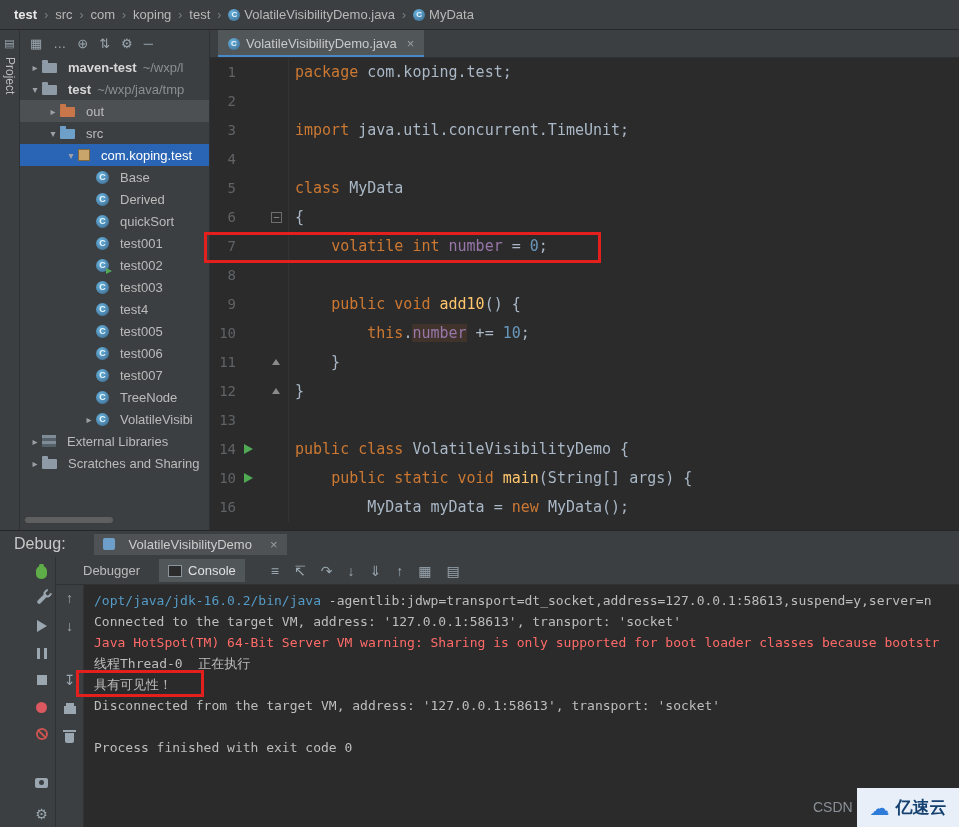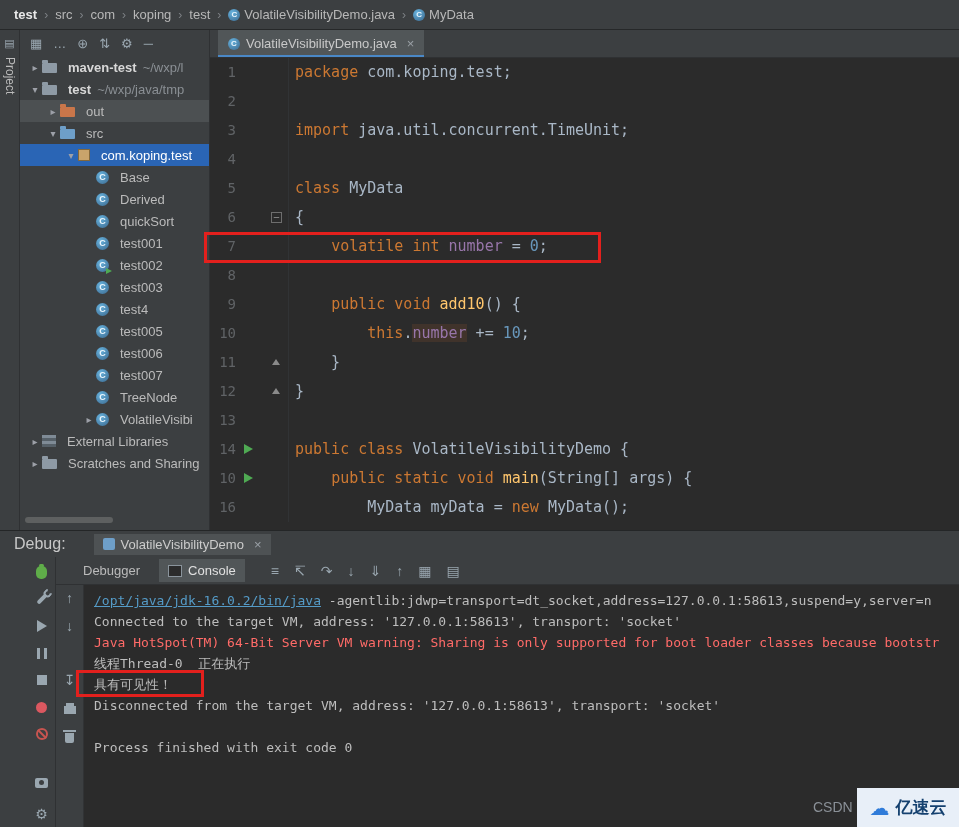--- a/index.html
+++ b/index.html
@@ -73,21 +73,21 @@
   .ctext{white-space:pre;padding-left:6px}
   .tk-kw{color:#cc7832}.tk-pl{color:#a9b7c6}.tk-num{color:#6897bb}
   .tk-fld{color:#9876aa}.tk-mth{color:#ffc66d}
   .tk-fldhl{color:#9876aa;background:#40332b}
 
   
   .debug{position:absolute;left:0;top:530px;width:959px;height:297px;background:#3c3f41;border-top:1px solid #242627}
   .debug-header{position:absolute;left:0;top:0;width:959px;height:26px;display:flex;align-items:center;
     padding-left:14px;gap:28px;box-sizing:border-box}
   .debug-label{color:#c8c8c8;font-size:16px}
-  .dtab{display:flex;align-items:center;gap:6px;background:#4e5254;padding:3px 9px;font-size:13px;color:#cccccc}
+  .dtab{display:flex;align-items:center;gap:14px;background:#4e5254;padding:3px 9px;font-size:13px;color:#cccccc}
   .dtab-icon{width:12px;height:12px;border-radius:2px;background:#6e9fc9;display:inline-block}
   .dbg-col1{position:absolute;left:28px;top:26px;width:28px;height:271px;background:#3c3f41;
     border-right:1px solid #2f3133;display:flex;flex-direction:column;align-items:center;
     padding-top:6px;gap:9px;box-sizing:border-box}
   .dbg-col2{position:absolute;left:56px;top:54px;width:28px;height:243px;background:#3c3f41;
     border-right:1px solid #313335;display:flex;flex-direction:column;align-items:center;
     padding-top:4px;gap:10px;box-sizing:border-box}
   .dslot{height:18px;display:flex;align-items:center;justify-content:center}
   .dslot.pinA{position:absolute;bottom:36px;left:0;width:27px}
   .dslot.pinB{position:absolute;bottom:5px;left:0;width:27px}
@@ -99,21 +99,21 @@
   .console-ic{width:12px;height:10px;border:1px solid #8a949c;background:#2b2b2b;display:inline-block}
   #dbgicons{display:flex;gap:15px;margin-left:16px}
   .dico{color:#9aa7b0;font-size:14px;line-height:1}
   .dico-v{color:#9aa7b0;font-size:14px;line-height:1}
   .console{position:absolute;left:84px;top:54px;width:875px;height:243px;background:#2b2b2b;
     padding:5px 0 0 10px;box-sizing:border-box;overflow:hidden;
     font-family:"DejaVu Sans Mono",monospace;font-size:13px}
   .conline{height:21px;line-height:21px;white-space:pre}
   .cs-pl{color:#bdbdbd}
   .cs-err{color:#ff6b68}
-  .cs-link{color:#559bc7;text-decoration:underline}
+  .cs-link{color:#559bc7;}
 
   
   .sh-bug{width:11px;height:13px;background:#5fad49;border-radius:5px;position:relative}
   .sh-bug::before{content:"";position:absolute;top:-2px;left:3px;width:5px;height:3px;border-radius:2px;background:#5fad49}
   .sh-wrench{width:4px;height:12px;background:#9aa7b0;border-radius:2px;transform:rotate(45deg);position:relative}
   .sh-wrench::before{content:"";position:absolute;top:-6px;left:-2px;width:8px;height:8px;
     border:2px solid #9aa7b0;border-radius:50%;border-top-color:transparent;box-sizing:border-box}
   .sh-resume{width:0;height:0;border-left:10px solid #9aa7b0;border-top:6px solid transparent;border-bottom:6px solid transparent}
   .sh-pause{width:10px;height:11px;border-left:3px solid #9aa7b0;border-right:3px solid #9aa7b0;box-sizing:border-box}
   .sh-stop{width:10px;height:10px;background:#9aa7b0}

